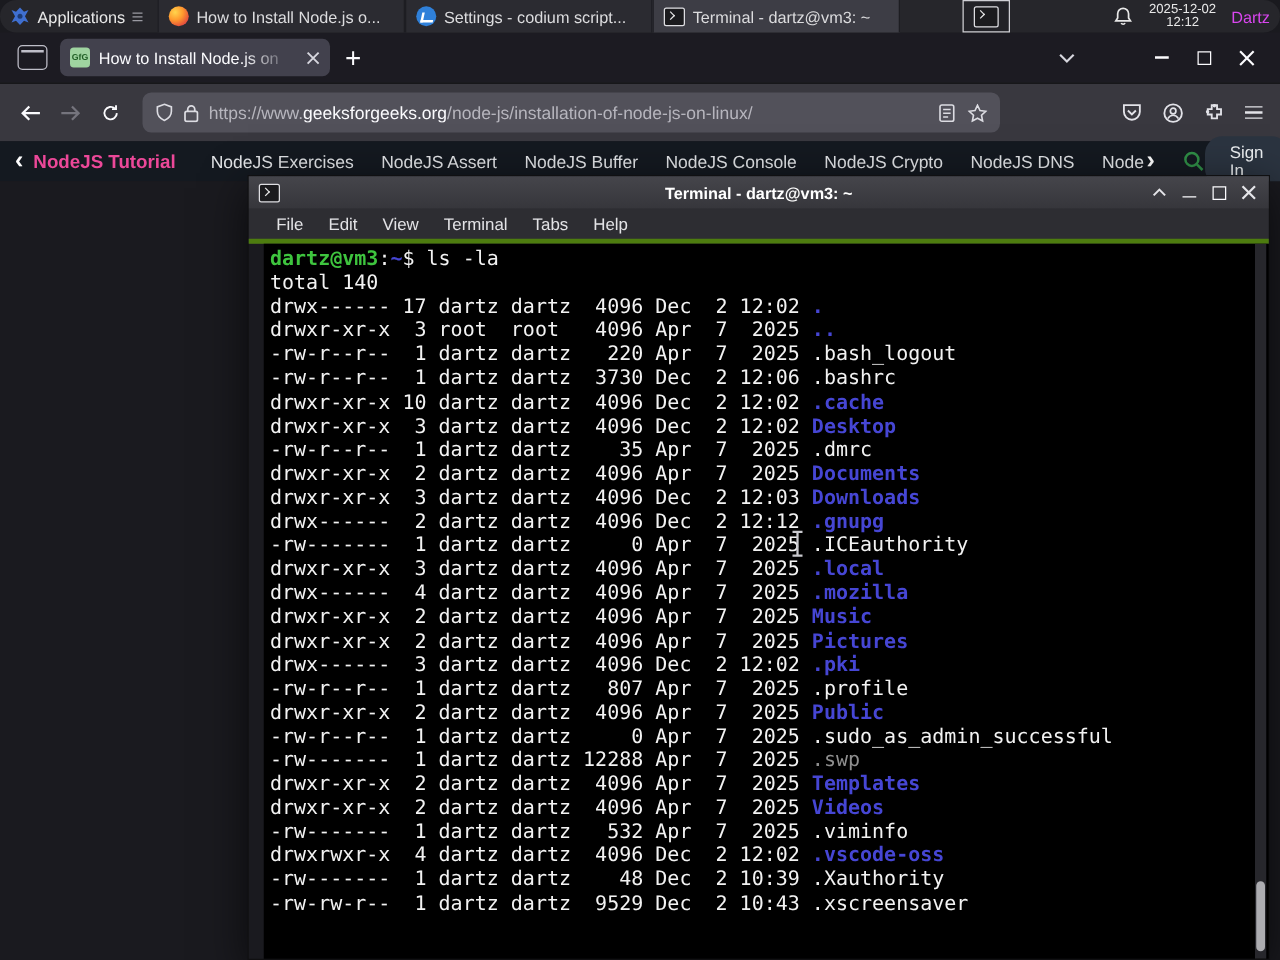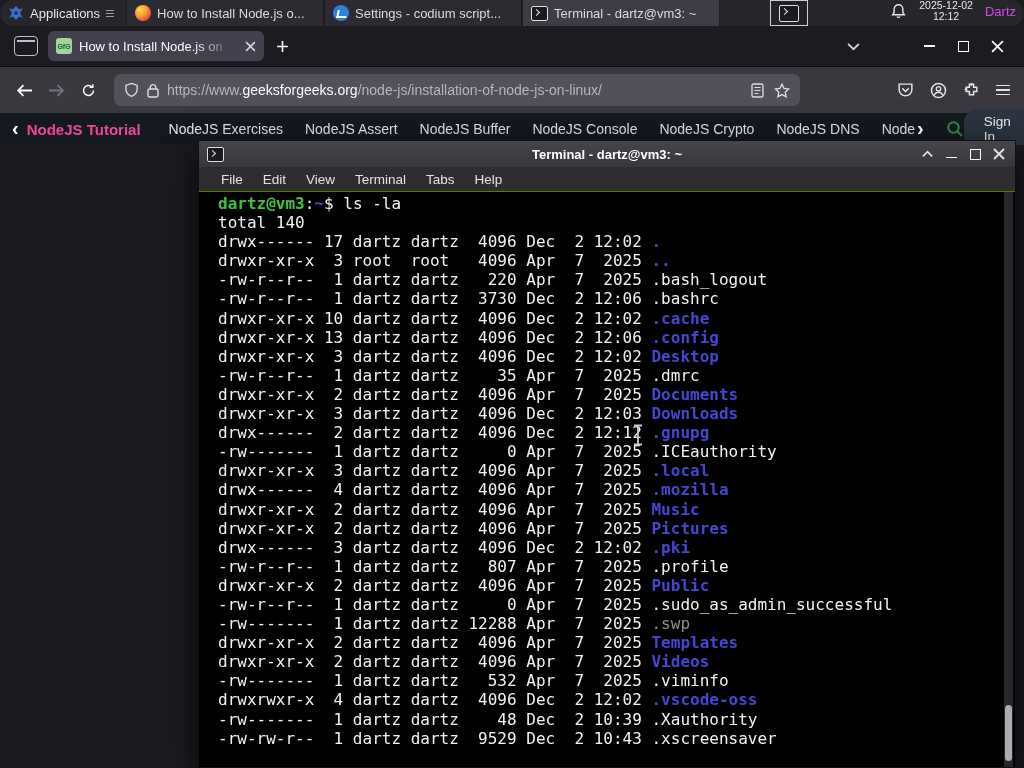--- a/index.html
+++ b/index.html
@@ -1,21 +1,21 @@
 <!DOCTYPE html>
 <html><head>
 <meta charset="utf-8">
 <style>
   html,body{margin:0;padding:0;background:#000;}
   .screen{position:relative;width:1024px;height:768px;overflow:hidden;background:#1a1a1f;
           font-family:"Liberation Sans",sans-serif;-webkit-font-smoothing:antialiased;}
 
   
   .panel{position:absolute;top:0;left:0;right:0;height:26px;background:#26262b;display:flex;
-         align-items:flex-start;z-index:50;color:#e8e8e8;font-size:13px;border-radius:13px;}
+         align-items:center;z-index:50;color:#e8e8e8;font-size:13px;border-radius:13px;}
   .app-menu{display:flex;align-items:center;gap:6px;padding:0 8px;height:100%;}
   .grip{display:inline-block;width:8px;}
   .grip i,.burger i{display:block;height:1px;background:#9a9aa2;margin:2px 0;}
   .taskbar{display:flex;height:100%;margin-left:4px;}
   .task{display:flex;align-items:center;gap:6px;width:198px;height:100%;padding:0 8px;box-sizing:border-box;
         background:#2b2b31;border:1px solid #1d1d22;border-top:none;border-bottom:none;cursor:default;}
   .task.active{background:#3d3d45;}
   .task-label{white-space:nowrap;overflow:hidden;color:#dcdcde;font-size:13px;}
   .fficon{width:16px;height:16px;border-radius:50%;flex:none;
           background:radial-gradient(circle at 32% 30%,#ffd54d 0%,#ff9a2e 40%,#e8553a 72%,#b5307a 100%);}
@@ -81,23 +81,23 @@
   .terminal{position:absolute;left:198px;top:140px;width:818px;height:628px;z-index:40;display:flex;
             flex-direction:column;border:1px solid #101012;box-sizing:border-box;
             box-shadow:0 10px 34px rgba(0,0,0,.65);}
   .t-titlebar{height:26px;flex:none;background:linear-gradient(#45454b,#36363b);position:relative;
             display:flex;align-items:center;}
   .t-title{position:absolute;left:0;right:0;text-align:center;color:#fff;font-weight:bold;font-size:13px;}
   .t-titlebar .termicon{margin-left:8px;z-index:2;}
   .t-controls{margin-left:auto;display:flex;align-items:center;gap:8px;padding-right:8px;z-index:2;color:#e4e4e8;}
   .t-controls .icon-btn{width:16px;height:16px;}
   .t-menubar{height:24px;flex:none;background:#2d2d32;display:flex;align-items:center;padding-left:12px;
-            color:#e3e3e6;font-size:13.5px;border-bottom:1px solid #4d7c0f;}
+            color:#e3e3e6;font-size:13.5px;border-bottom:4px solid #4d7c0f;}
   .t-menubar span{padding:0 10px;}
-  .t-body{flex:1;background:#000;position:relative;overflow:hidden;padding:2px 14px 0 19px;}
+  .t-body{flex:1;background:#000;position:relative;overflow:hidden;padding:2px 14px 0 5px;margin-left:12px;}
   .t-lines{font-family:"DejaVu Sans Mono",monospace;font-size:16px;line-height:19.1px;}
   .tline{white-space:pre;height:19.1px;}
   .c-fg{color:#f2f2f2;}
   .c-green{color:#3ec43e;font-weight:bold;}
   .c-blue{color:#4646d4;font-weight:bold;}
   .c-dim{color:#8f8f8f;}
   .t-scrollbar{position:absolute;top:0;bottom:0;right:2px;width:9px;background:#27272c;}
   .t-thumb{position:absolute;bottom:6px;left:1px;width:7px;height:56px;background:#acacb0;border-radius:3.5px;}
 
   .ibeam{position:absolute;left:632px;top:424px;z-index:60;}
@@ -305,21 +305,20 @@
     </div>
     <div class="t-body">
       <div class="t-lines">
           <div class="tline"><span class="c-green">dartz@vm3</span><span class="c-fg">:</span><span class="c-blue">~</span><span class="c-fg">$ ls -la</span></div>
           <div class="tline"><span class="c-fg">total 140</span></div>
           <div class="tline"><span class="c-fg">drwx------ 17 dartz dartz  4096 Dec  2 12:02 </span><span class="c-blue">.</span></div>
           <div class="tline"><span class="c-fg">drwxr-xr-x  3 root  root   4096 Apr  7  2025 </span><span class="c-blue">..</span></div>
           <div class="tline"><span class="c-fg">-rw-r--r--  1 dartz dartz   220 Apr  7  2025 .bash_logout</span></div>
           <div class="tline"><span class="c-fg">-rw-r--r--  1 dartz dartz  3730 Dec  2 12:06 .bashrc</span></div>
           <div class="tline"><span class="c-fg">drwxr-xr-x 10 dartz dartz  4096 Dec  2 12:02 </span><span class="c-blue">.cache</span></div>
-          <div class="tline"><span class="c-fg">drwxr-xr-x 13 dartz dartz  4096 Dec  2 12:06 </span><span class="c-blue">.config</span></div>
           <div class="tline"><span class="c-fg">drwxr-xr-x  3 dartz dartz  4096 Dec  2 12:02 </span><span class="c-blue">Desktop</span></div>
           <div class="tline"><span class="c-fg">-rw-r--r--  1 dartz dartz    35 Apr  7  2025 .dmrc</span></div>
           <div class="tline"><span class="c-fg">drwxr-xr-x  2 dartz dartz  4096 Apr  7  2025 </span><span class="c-blue">Documents</span></div>
           <div class="tline"><span class="c-fg">drwxr-xr-x  3 dartz dartz  4096 Dec  2 12:03 </span><span class="c-blue">Downloads</span></div>
           <div class="tline"><span class="c-fg">drwx------  2 dartz dartz  4096 Dec  2 12:12 </span><span class="c-blue">.gnupg</span></div>
           <div class="tline"><span class="c-fg">-rw-------  1 dartz dartz     0 Apr  7  2025 .ICEauthority</span></div>
           <div class="tline"><span class="c-fg">drwxr-xr-x  3 dartz dartz  4096 Apr  7  2025 </span><span class="c-blue">.local</span></div>
           <div class="tline"><span class="c-fg">drwx------  4 dartz dartz  4096 Apr  7  2025 </span><span class="c-blue">.mozilla</span></div>
           <div class="tline"><span class="c-fg">drwxr-xr-x  2 dartz dartz  4096 Apr  7  2025 </span><span class="c-blue">Music</span></div>
           <div class="tline"><span class="c-fg">drwxr-xr-x  2 dartz dartz  4096 Apr  7  2025 </span><span class="c-blue">Pictures</span></div>

